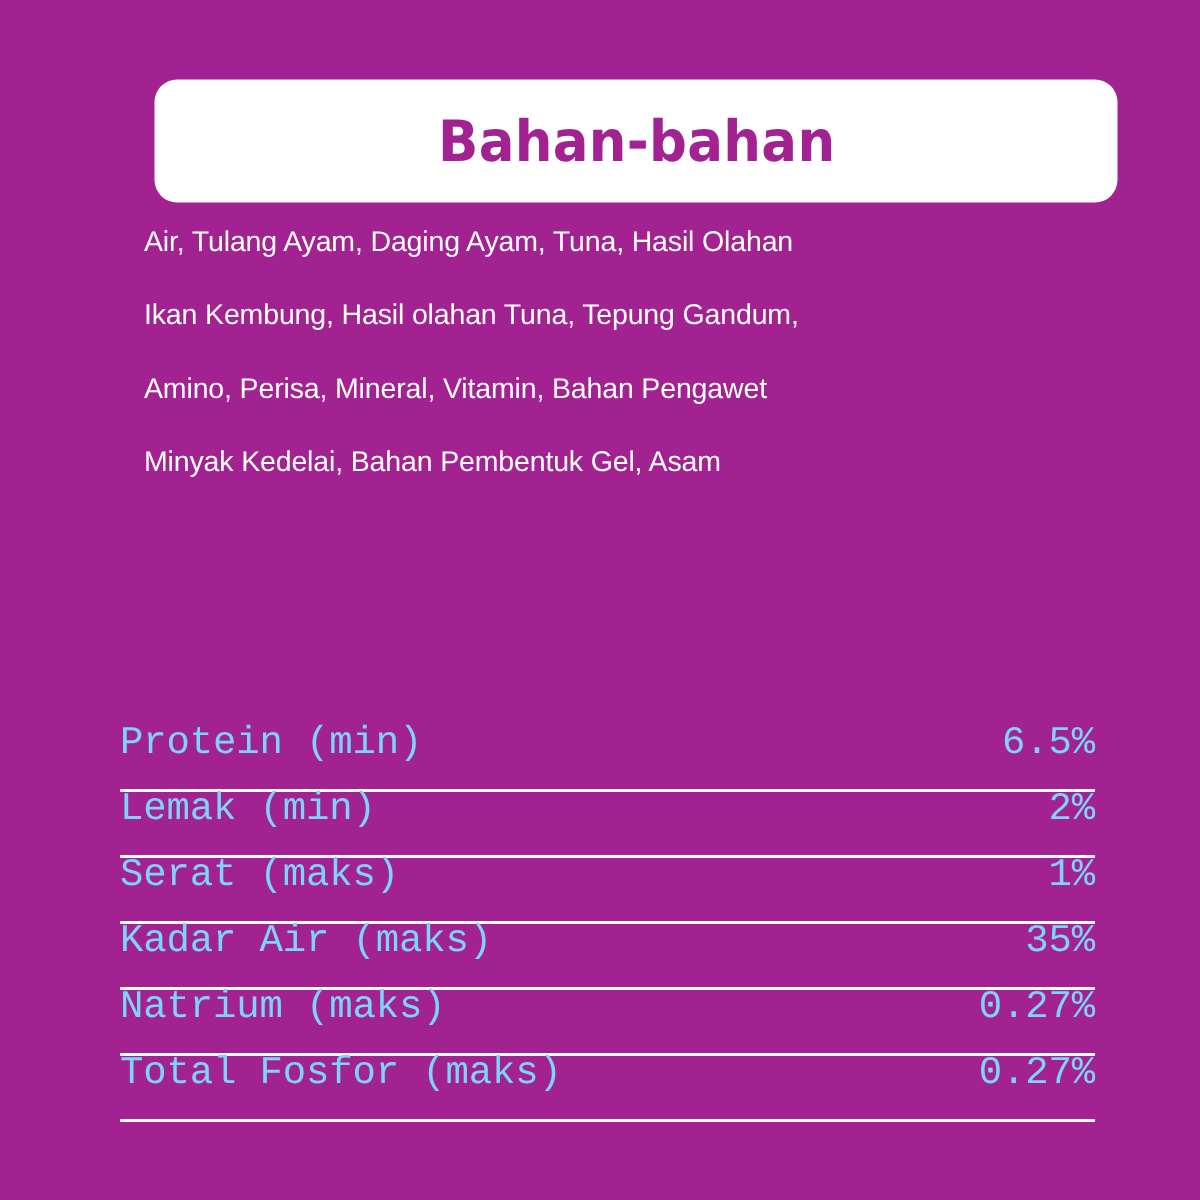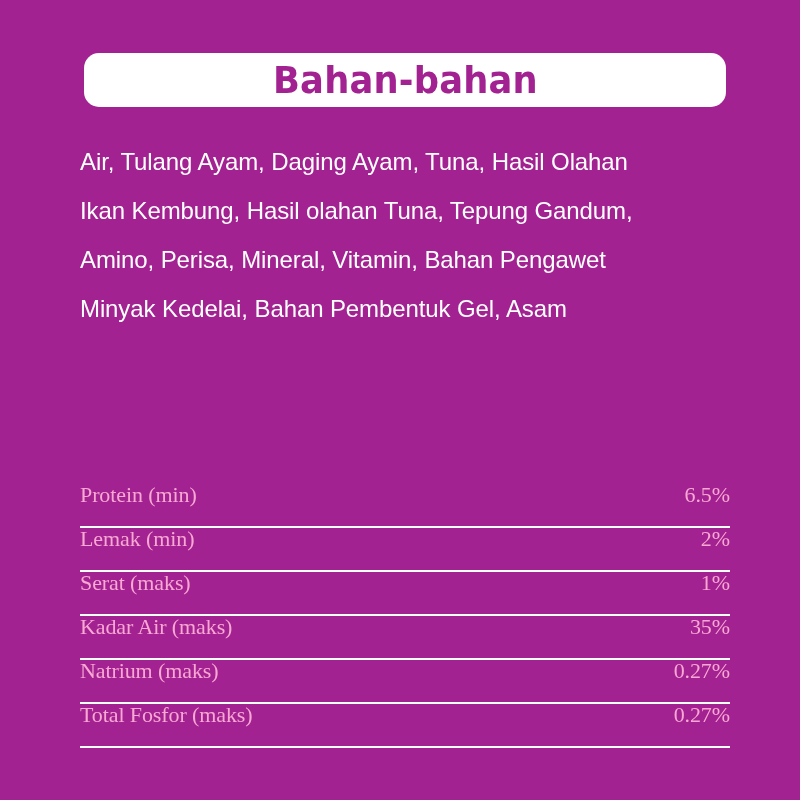--- a/index.html
+++ b/index.html
@@ -24,43 +24,43 @@
   .heading-card {
     position: absolute;
     left: 84px;
     width: 642px;
     background: #FFFFFF;
     border-radius: 15px;
     display: flex;
     align-items: center;
     justify-content: center;
   }
-  #card-ingredients { top: 53px; height: 54px; }
+  #card-ingredients { top: 53px; height: 82px; margin-left: 19px; }
   #card-analysis    { top: 394px; height: 70px; }
 
   .heading-text {
     color: #A32291;
     font-family: "DejaVu Sans", "Liberation Sans", sans-serif;
     font-weight: bold;
     font-size: 38px;
     letter-spacing: 0.2px;
     line-height: 1;
     white-space: nowrap;
     transform: scaleX(0.93);
   }
 
   
   #ingredients-body {
     position: absolute;
-    left: 80px;
+    left: 96px;
     top: 137px;
     width: 660px;
     color: #FFFFFF;
     font-family: "Liberation Sans", sans-serif;
-    font-size: 24px;
+    font-size: 19px;
     line-height: 49px;
     letter-spacing: -0.1px;
   }
   .ing-line { display: block; white-space: nowrap; }
 
   
   #analysis-table {
     position: absolute;
     left: 80px;
     top: 484px;
@@ -69,23 +69,23 @@
   .analysis-row {
     position: relative;
     display: flex;
     align-items: baseline;
     justify-content: space-between;
     height: 42px;
     border-bottom: 2.5px solid #FFFFFF;
   }
   .analysis-label,
   .analysis-value {
-    color: #f9a8d4;
-    font-family: Liberation Serif, serif;
-    font-size: 22px;
+    color: #7dd3fc;
+    font-family: Liberation Mono, monospace;
+    font-size: 26px;
     line-height: 22px;
     letter-spacing: -0.1px;
     white-space: nowrap;
     padding-bottom: 4px;
   }
   .analysis-value { text-align: left; }
 </style>
 </head>
 <body>
 

